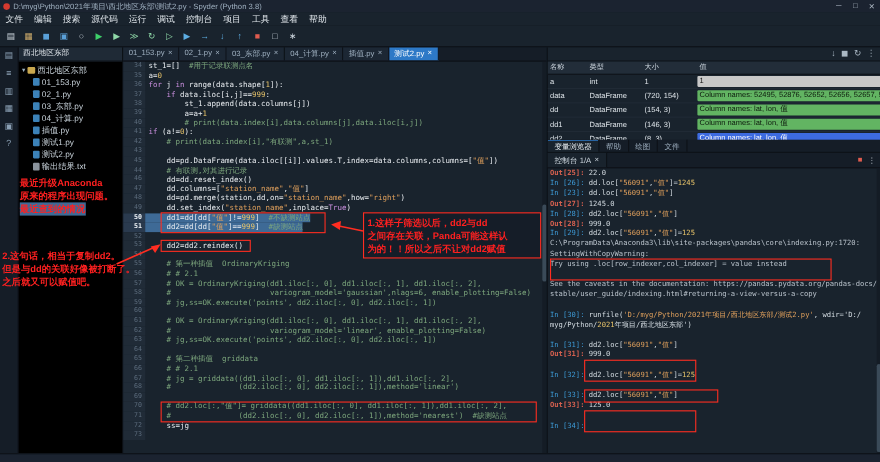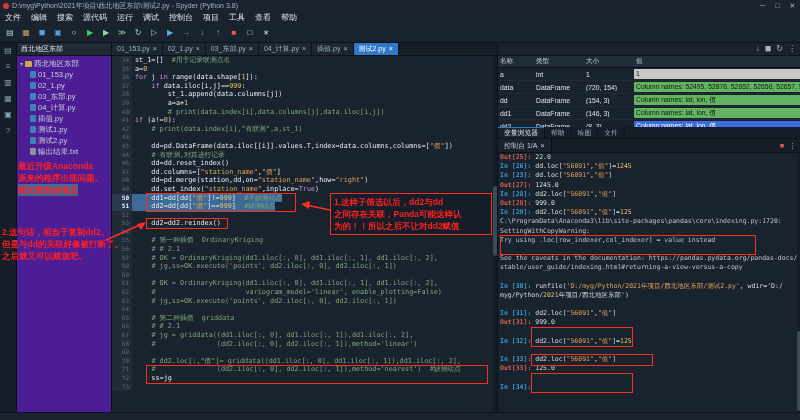--- a/index.html
+++ b/index.html
@@ -14,21 +14,21 @@
   
   .menubar{position:absolute;left:0;top:11px;width:800px;height:12px;background:#19232d;display:flex;align-items:center;font-size:8px;color:#dfe5ea;z-index:5;}
   .menu-item{padding:0 5px;white-space:nowrap;}
   
   .toolbar{position:absolute;left:0;top:23px;width:800px;height:19px;background:#19232d;border-bottom:1px solid #0d1117;display:flex;align-items:center;padding-left:3px;gap:2px;z-index:5;}
   .tbicon{width:14px;height:13px;display:flex;align-items:center;justify-content:center;font-size:8px;}
   
   .main{position:absolute;left:0;top:42px;width:800px;height:370px;}
   .iconstrip{position:absolute;left:0;top:0;width:17px;height:370px;background:#151d27;border-right:1px solid #0d1117;display:flex;flex-direction:column;align-items:center;padding-top:4px;gap:7px;color:#8ba0b4;font-size:8px;box-sizing:border-box;}
   
-  .project{position:absolute;left:17px;top:0;width:95px;height:370px;background:#4c1d95;border-right:1px solid #0d1117;font-size:7.5px;color:#c8d2da;box-sizing:border-box;}
+  .project{position:absolute;left:17px;top:0;width:95px;height:370px;background:#000000;border-right:1px solid #0d1117;font-size:7.5px;color:#c8d2da;box-sizing:border-box;}
   .project-header{height:13px;line-height:13px;padding-left:4px;background:#1f2a36;border-bottom:1px solid #0d1117;color:#dfe5ea;font-size:7px;white-space:nowrap;overflow:hidden;}
   .tree{padding-top:2px;}
   .tree-row{display:flex;align-items:center;height:11px;padding-left:3px;gap:2px;white-space:nowrap;overflow:hidden;}
   .tree-row.file{padding-left:13px;}
   .caret{font-size:6px;color:#9ab0c0;}
   .folder-ico{width:7px;height:6px;background:#c9a84f;border-radius:1px;flex:none;}
   .fico{width:6px;height:7px;border-radius:1px;background:#3c82b8;flex:none;}
   .fico.txt{background:#8a939c;}
   
   .editor{position:absolute;left:112px;top:0;width:385px;height:370px;background:#19232d;box-sizing:border-box;}
@@ -61,21 +61,21 @@
   .panetabs{position:absolute;top:85px;left:0;width:303px;height:12px;background:#151d27;display:flex;font-size:6.8px;color:#9fb0c0;border-bottom:1px solid #0d1117;box-sizing:border-box;}
   .ptab{padding:0 6px;display:flex;align-items:center;border-right:1px solid #0d1117;}
   .ptab.active{background:#19232d;color:#e8eef2;box-shadow:inset 0 1px 0 #2d79c7;}
   
   .console{position:absolute;top:97px;left:0;width:303px;height:273px;}
   .console-header{height:13px;display:flex;align-items:center;background:#151d27;border-bottom:1px solid #0d1117;font-size:7px;color:#cdd6de;}
   .con-tab{display:flex;gap:3px;padding:0 6px;background:#19232d;height:13px;align-items:center;border-right:1px solid #0d1117;}
   .console-icons{margin-left:auto;display:flex;gap:5px;padding-right:5px;font-size:7px;}
   .console-body{position:relative;height:260px;overflow:hidden;font-family:"DejaVu Sans Mono",monospace;font-size:6.5px;line-height:9.2px;padding-left:2px;}
   .con-row{height:9.2px;white-space:pre;color:#d4dce2;}
-  .p-in{color:#3d9ad6;font-weight:bold;} .p-out{color:#d4604f;font-weight:bold;text-align:right;}
+  .p-in{color:#3d9ad6;font-weight:normal;} .p-out{color:#d4604f;font-weight:bold;text-align:right;}
   .con-txt{color:#b9c2cb;}
   
   .statusbar{position:absolute;left:0;top:412px;width:800px;height:8px;background:#1b2330;border-top:1px solid #0d1117;}
   
   .ann-layer{position:absolute;left:0;top:0;width:800px;height:420px;pointer-events:none;z-index:50;}
   .ann{position:absolute;color:#ff2020;font-weight:bold;font-size:8.5px;line-height:12px;}
   .ann-line{white-space:nowrap;}
   #ann1{left:18px;top:160px;width:96px;}
   #ann2{left:2px;top:226px;width:114px;}
   #ann3{left:330px;top:193px;width:154px;border:1.5px solid #ff2d21;padding:2px 3px;background:rgba(18,26,36,0.55);}
@@ -227,20 +227,21 @@
           <div class="code-row"><span class="gutter">48</span><span class="code-text">    dd=pd.merge(station,dd,on=<span class="tk-s">"station_name"</span>,how=<span class="tk-s">"right"</span>)</span></div>
           <div class="code-row"><span class="gutter">49</span><span class="code-text">    dd.set_index(<span class="tk-s">"station_name"</span>,inplace=<span class="tk-k">True</span>)</span></div>
           <div class="code-row"><span class="gutter active">50</span><span class="code-text sel">    dd1=dd[dd[<span class="tk-s">"值"</span>]!=<span class="tk-n">999</span>]  <span class="tk-c">#不缺测站点</span></span></div>
           <div class="code-row"><span class="gutter active">51</span><span class="code-text sel">    dd2=dd[dd[<span class="tk-s">"值"</span>]==<span class="tk-n">999</span>]  <span class="tk-c">#缺测站点</span></span></div>
           <div class="code-row"><span class="gutter">52</span><span class="code-text"></span></div>
           <div class="code-row"><span class="gutter">53</span><span class="code-text">    dd2=dd2.reindex()</span></div>
           <div class="code-row"><span class="gutter">54</span><span class="code-text"></span></div>
           <div class="code-row"><span class="gutter">55</span><span class="code-text">    <span class="tk-c"># 第一种插值  OrdinaryKriging</span></span></div>
           <div class="code-row"><span class="gutter">56</span><span class="code-text">    <span class="tk-c"># # 2.1</span></span></div>
           <div class="code-row"><span class="gutter">57</span><span class="code-text">    <span class="tk-c"># OK = OrdinaryKriging(dd1.iloc[:, 0], dd1.iloc[:, 1], dd1.iloc[:, 2],</span></span></div>
+          <div class="code-row"><span class="gutter">58</span><span class="code-text">    <span class="tk-c">#                      variogram_model='gaussian',nlags=6, enable_plotting=False)</span></span></div>
           <div class="code-row"><span class="gutter">59</span><span class="code-text">    <span class="tk-c"># jg,ss=OK.execute('points', dd2.iloc[:, 0], dd2.iloc[:, 1])</span></span></div>
           <div class="code-row"><span class="gutter">60</span><span class="code-text"></span></div>
           <div class="code-row"><span class="gutter">61</span><span class="code-text">    <span class="tk-c"># OK = OrdinaryKriging(dd1.iloc[:, 0], dd1.iloc[:, 1], dd1.iloc[:, 2],</span></span></div>
           <div class="code-row"><span class="gutter">62</span><span class="code-text">    <span class="tk-c">#                      variogram_model='linear', enable_plotting=False)</span></span></div>
           <div class="code-row"><span class="gutter">63</span><span class="code-text">    <span class="tk-c"># jg,ss=OK.execute('points', dd2.iloc[:, 0], dd2.iloc[:, 1])</span></span></div>
           <div class="code-row"><span class="gutter">64</span><span class="code-text"></span></div>
           <div class="code-row"><span class="gutter">65</span><span class="code-text">    <span class="tk-c"># 第二种插值  griddata</span></span></div>
           <div class="code-row"><span class="gutter">66</span><span class="code-text">    <span class="tk-c"># # 2.1</span></span></div>
           <div class="code-row"><span class="gutter">67</span><span class="code-text">    <span class="tk-c"># jg = griddata((dd1.iloc[:, 0], dd1.iloc[:, 1]),dd1.iloc[:, 2],</span></span></div>
           <div class="code-row"><span class="gutter">68</span><span class="code-text">    <span class="tk-c">#               (dd2.iloc[:, 0], dd2.iloc[:, 1]),method='linear')</span></span></div>

